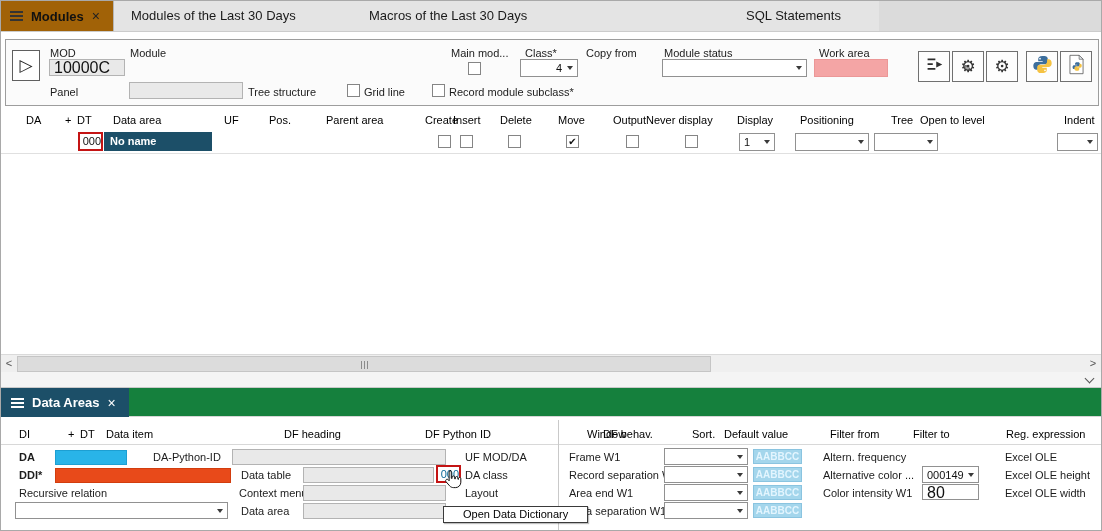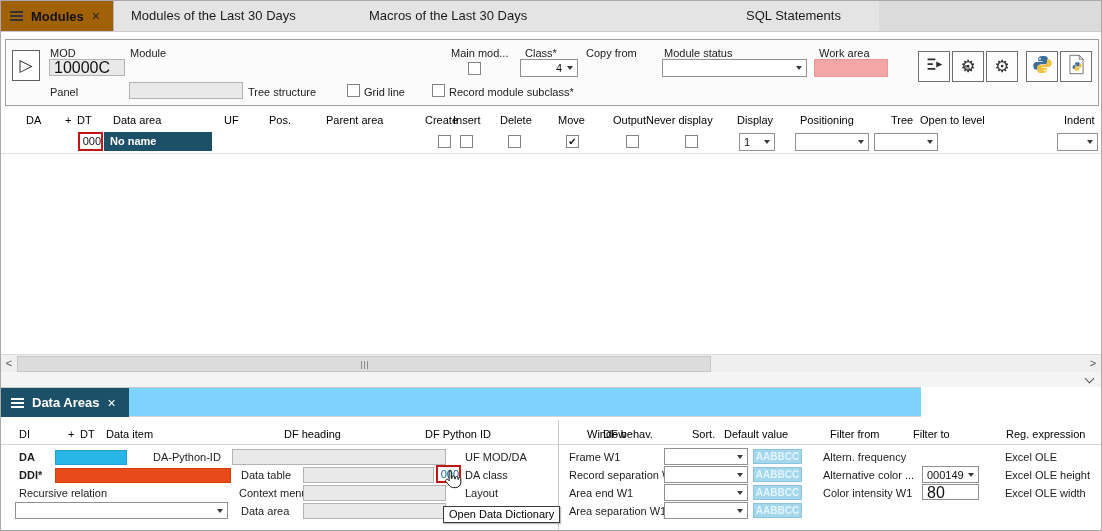--- a/index.html
+++ b/index.html
@@ -37,28 +37,28 @@
   .vline{position:absolute;width:1px;background:#c9c9c9}
   
   .hscroll{position:absolute;left:0;top:353px;width:1100px;height:18px;background:#efefef;border-top:1px solid #dadada}
   .sarrow{position:absolute;top:0;width:16px;height:17px;color:#555;font-size:11px;line-height:17px;text-align:center}
   .hthumb{position:absolute;left:16px;top:1px;width:694px;height:16px;background:#dcdcdc;border:1px solid #c5c5c5}
   .grip{position:absolute;left:343px;top:4px;display:flex;gap:2px}
   .grip i{display:block;width:1px;height:8px;background:#8b8b8b}
   .strip{position:absolute;left:0;top:371px;width:1100px;height:15px;background:#f4f4f4}
   .chevdn{position:absolute;left:1085px;top:374px;width:7px;height:7px;border-right:1.5px solid #555;border-bottom:1.5px solid #555;transform:rotate(45deg)}
   
-  .dheader{position:absolute;left:0;top:386px;width:920px;height:30px;background:#7dd3fc;border-top:1px solid #c9c9c9;border-bottom:1px solid #d6d6d6}
+  .dheader{position:absolute;left:0;top:386px;width:1100px;height:30px;background:#15803d;border-top:1px solid #c9c9c9;border-bottom:1px solid #d6d6d6}
   .dtab{position:absolute;left:0;top:0;width:128px;height:29px;background:#1c4f68;color:#fff;display:flex;align-items:center;gap:8px;padding:0 10px;font-size:13px;font-weight:bold}
   .dtab .xclose{color:#fff}
   .cfield{position:absolute;height:15px}
   .blue{background:#29b4e8;border:1px solid #1d9fd2}
   .orange{background:#e84a1a;border:1px solid #d23d0e}
   .colorval{position:absolute;width:49px;height:15px;background:#a4d6ec;border:1px solid #8ac4e0;color:#e3f5fe;font-size:10px;line-height:13px;text-align:center;font-weight:bold}
-  .tooltip{position:absolute;left:442px;top:505px;background:#fff;border:1px solid #3a3a3a;font-size:11px;line-height:13px;padding:1px 5px;z-index:40;white-space:nowrap;box-shadow:1px 1px 1px rgba(0,0,0,.25)}
+  .tooltip{position:absolute;left:442px;top:505px;background:#fff;border:1px solid #3a3a3a;font-size:11px;line-height:13px;padding:1px 19px;z-index:40;white-space:nowrap;box-shadow:1px 1px 1px rgba(0,0,0,.25)}
   .cursor{position:absolute;left:443px;top:468px;z-index:50}
 </style>
 </head>
 <body>
 
 <div id="app">
 
   <div class="tabbar">
     <div class="tabdark"></div>
     <div class="tab-active">

